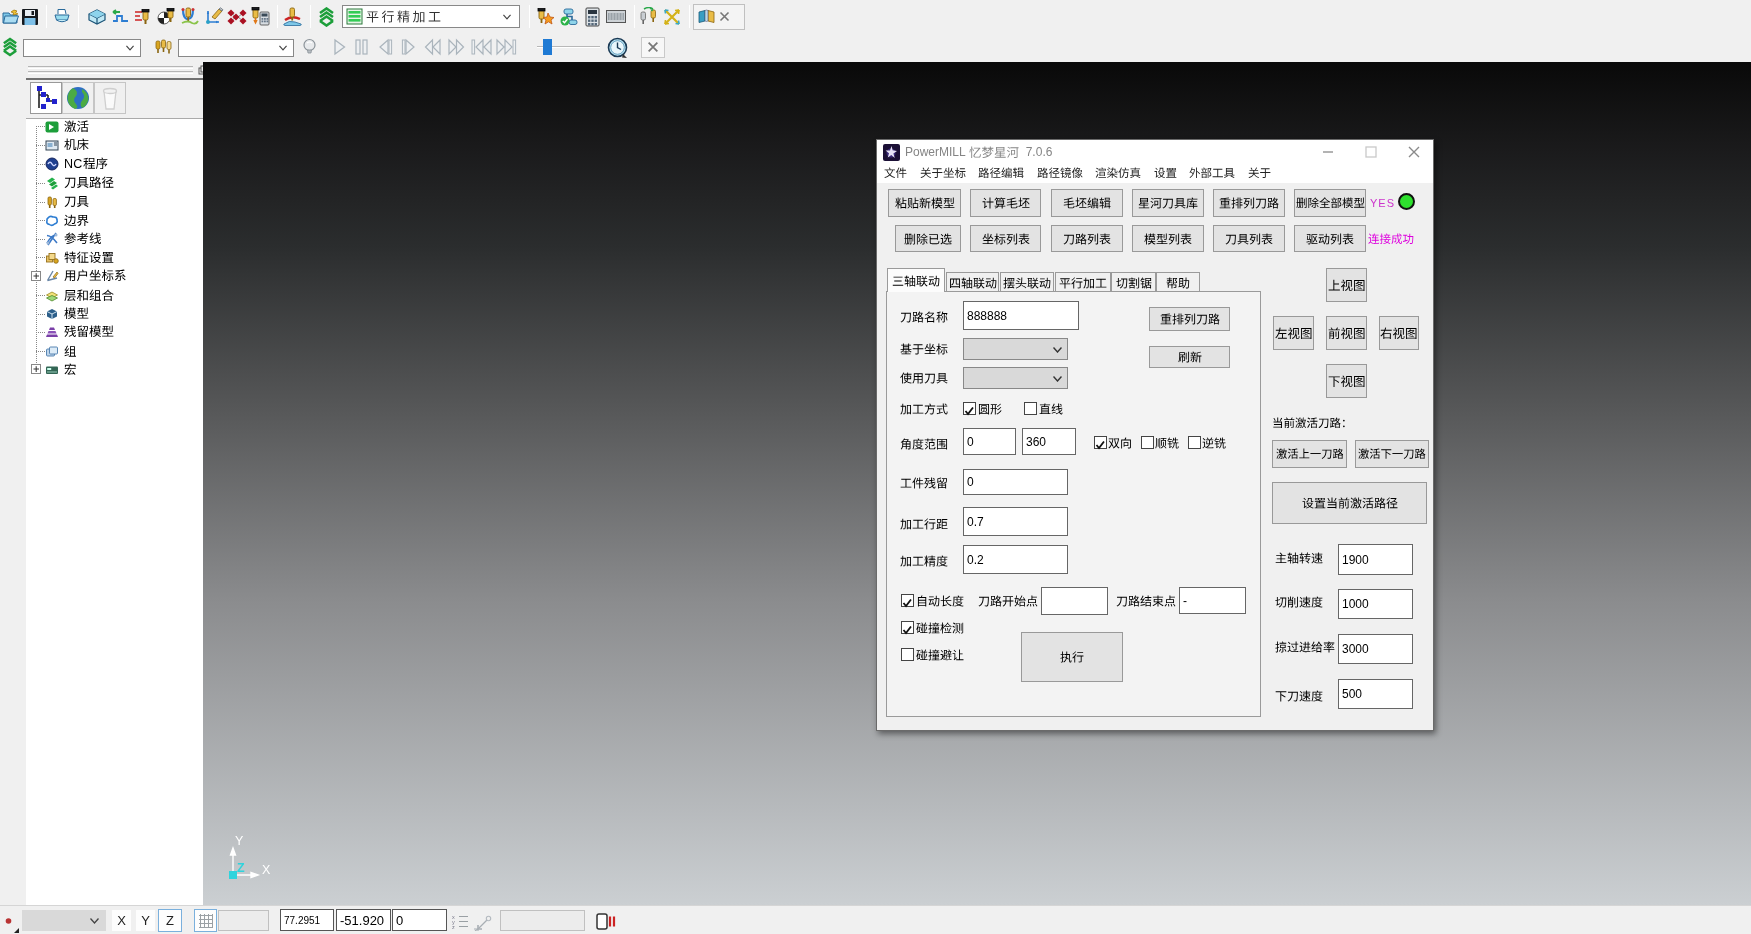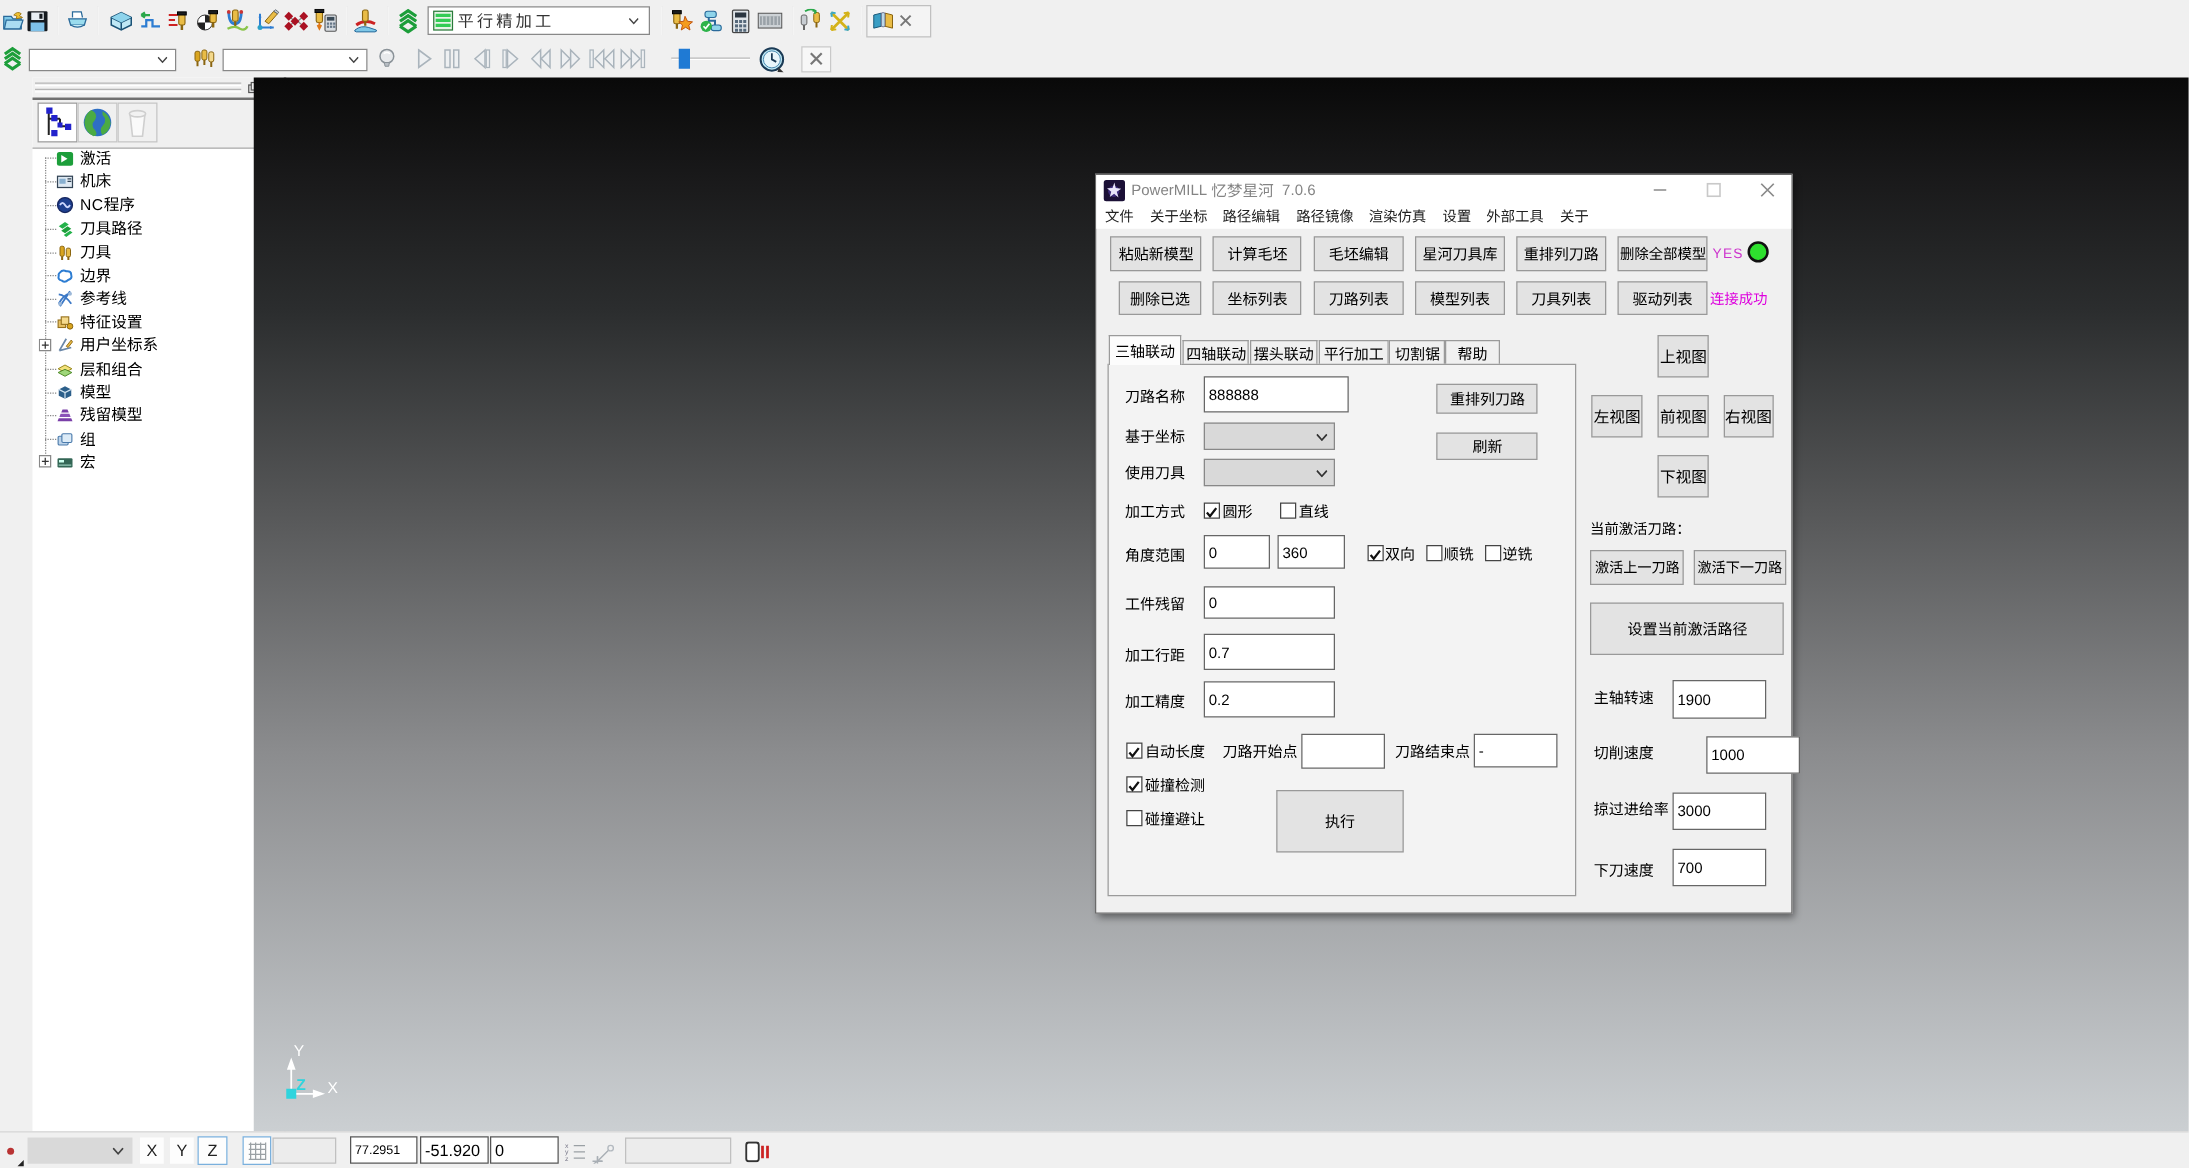--- a/index.html
+++ b/index.html
@@ -1055,40 +1055,40 @@
       </div>
     <div class="inp" style="left:461px;top:404px;width:75px;height:31px;">1900</div>
     <div class="lbl" style="left:398px;top:455px;height:13px;">
         <svg class="z" width="48.0" height="12" viewBox="0 0 4000 1000" fill="#000000">
           <use href="#u5207" x="0"></use>
           <use href="#u524a" x="1000"></use>
           <use href="#u901f" x="2000"></use>
           <use href="#u5ea6" x="3000"></use>
         </svg>
       </div>
-    <div class="inp" style="left:461px;top:449px;width:75px;height:30px;margin-left:27px;">1000</div>
+    <div class="inp" style="left:461px;top:449px;width:75px;height:30px;">1000</div>
     <div class="lbl" style="left:398px;top:500px;height:13px;">
         <svg class="z" width="60.0" height="12" viewBox="0 0 5000 1000" fill="#000000">
           <use href="#u63a0" x="0"></use>
           <use href="#u8fc7" x="1000"></use>
           <use href="#u8fdb" x="2000"></use>
           <use href="#u7ed9" x="3000"></use>
           <use href="#u7387" x="4000"></use>
         </svg>
       </div>
     <div class="inp" style="left:461px;top:494px;width:75px;height:30px;">3000</div>
     <div class="lbl" style="left:398px;top:549px;height:13px;">
         <svg class="z" width="48.0" height="12" viewBox="0 0 4000 1000" fill="#000000">
           <use href="#u4e0b" x="0"></use>
           <use href="#u5200" x="1000"></use>
           <use href="#u901f" x="2000"></use>
           <use href="#u5ea6" x="3000"></use>
         </svg>
       </div>
-    <div class="inp" style="left:461px;top:539px;width:75px;height:30px;">700</div>
+    <div class="inp" style="left:461px;top:539px;width:75px;height:30px;">500</div>
   </div>
   <div id="sbar" class="abs">
     <svg class="abs" style="left:4px;top:11px;" width="17" height="18" viewBox="0 0 17 18">
         <circle cx="4.5" cy="4" r="2.8" fill="#b93333"></circle>
         <path d="M10 16 L15 16 L15 11 Z" fill="#222"></path>
       </svg>
     <div class="abs" style="left:22px;top:4px;width:84px;height:21px;background:#d9d9d9;">
       <svg style="position:absolute;right:7px;top:8px;" width="9" height="6" viewBox="0 0 9 6">
           <path d="M0.5 0.5 L4.5 5 L8.5 0.5" fill="none" stroke="#444" stroke-width="1.3"></path>
         </svg>

